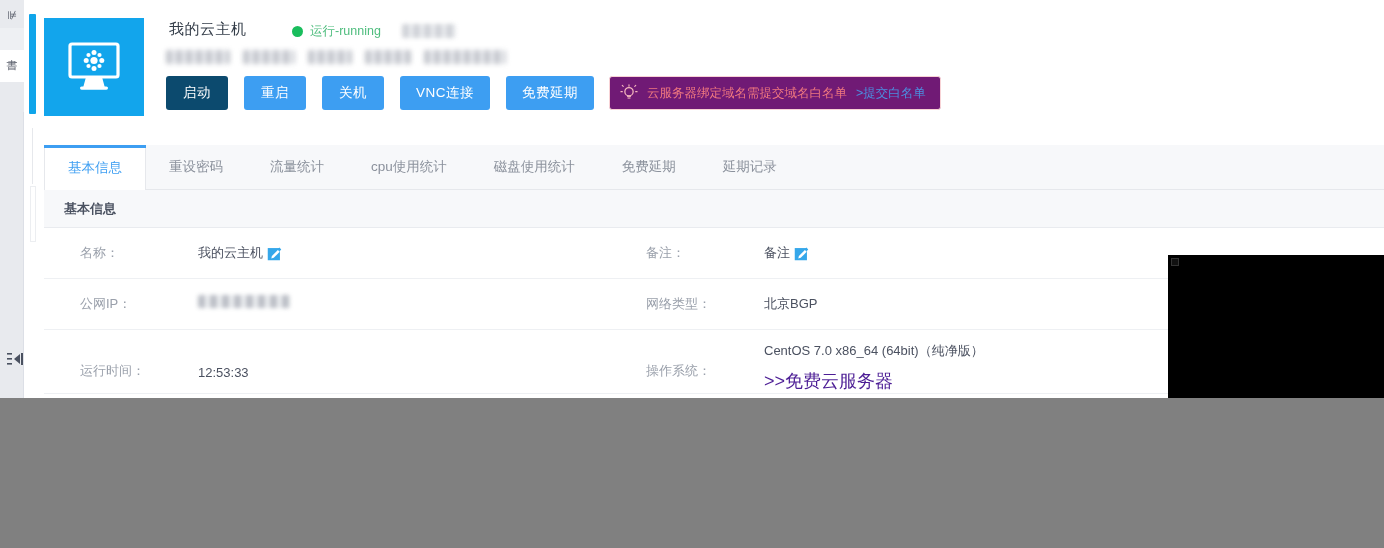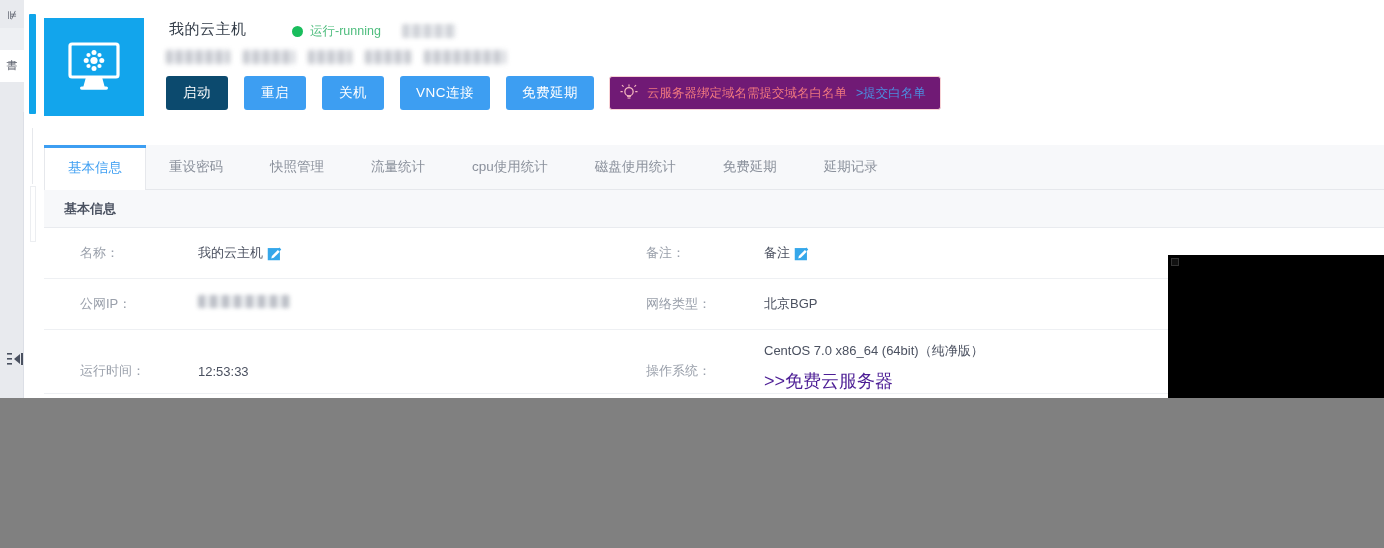--- a/index.html
+++ b/index.html
@@ -241,21 +241,20 @@
         </g>
       </svg>
       <span class="alert-text">云服务器绑定域名需提交域名白名单</span>
       <span class="alert-link">&gt;提交白名单</span>
     </div>
   </div>
 
   <div class="tabs">
     <div class="tab active">基本信息</div>
     <div class="tab">重设密码</div>
-    <div class="tab">快照管理</div>
     <div class="tab">流量统计</div>
     <div class="tab">cpu使用统计</div>
     <div class="tab">磁盘使用统计</div>
     <div class="tab">免费延期</div>
     <div class="tab">延期记录</div>
   </div>
 
   <div class="panel">
     <div class="panel-head">基本信息</div>
 
@@ -293,21 +292,21 @@
             <span class="val-blur"></span>
           </span>
         </div>
         <div class="info-cell right">
           <span class="lbl">网络类型：</span>
           <span class="val">北京BGP</span>
         </div>
       </div>
 
       <div class="info-row tall">
-        <div class="info-cell left" style="align-items:center;padding-top:20px;">
+        <div class="info-cell left" style="align-items:flex-end;padding-top:20px;">
           <span class="lbl">运行时间：</span>
           <span class="val">12:53:33</span>
         </div>
         <div class="info-cell right" style="align-items:flex-start;">
           <span class="lbl" style="padding-top:20px;">操作系统：</span>
           <span class="val os-lines" style="align-items:flex-start;">
             <span>CentOS 7.0 x86_64 (64bit)（纯净版）</span>
             <span class="os-link">&gt;&gt;免费云服务器</span>
           </span>
         </div>

